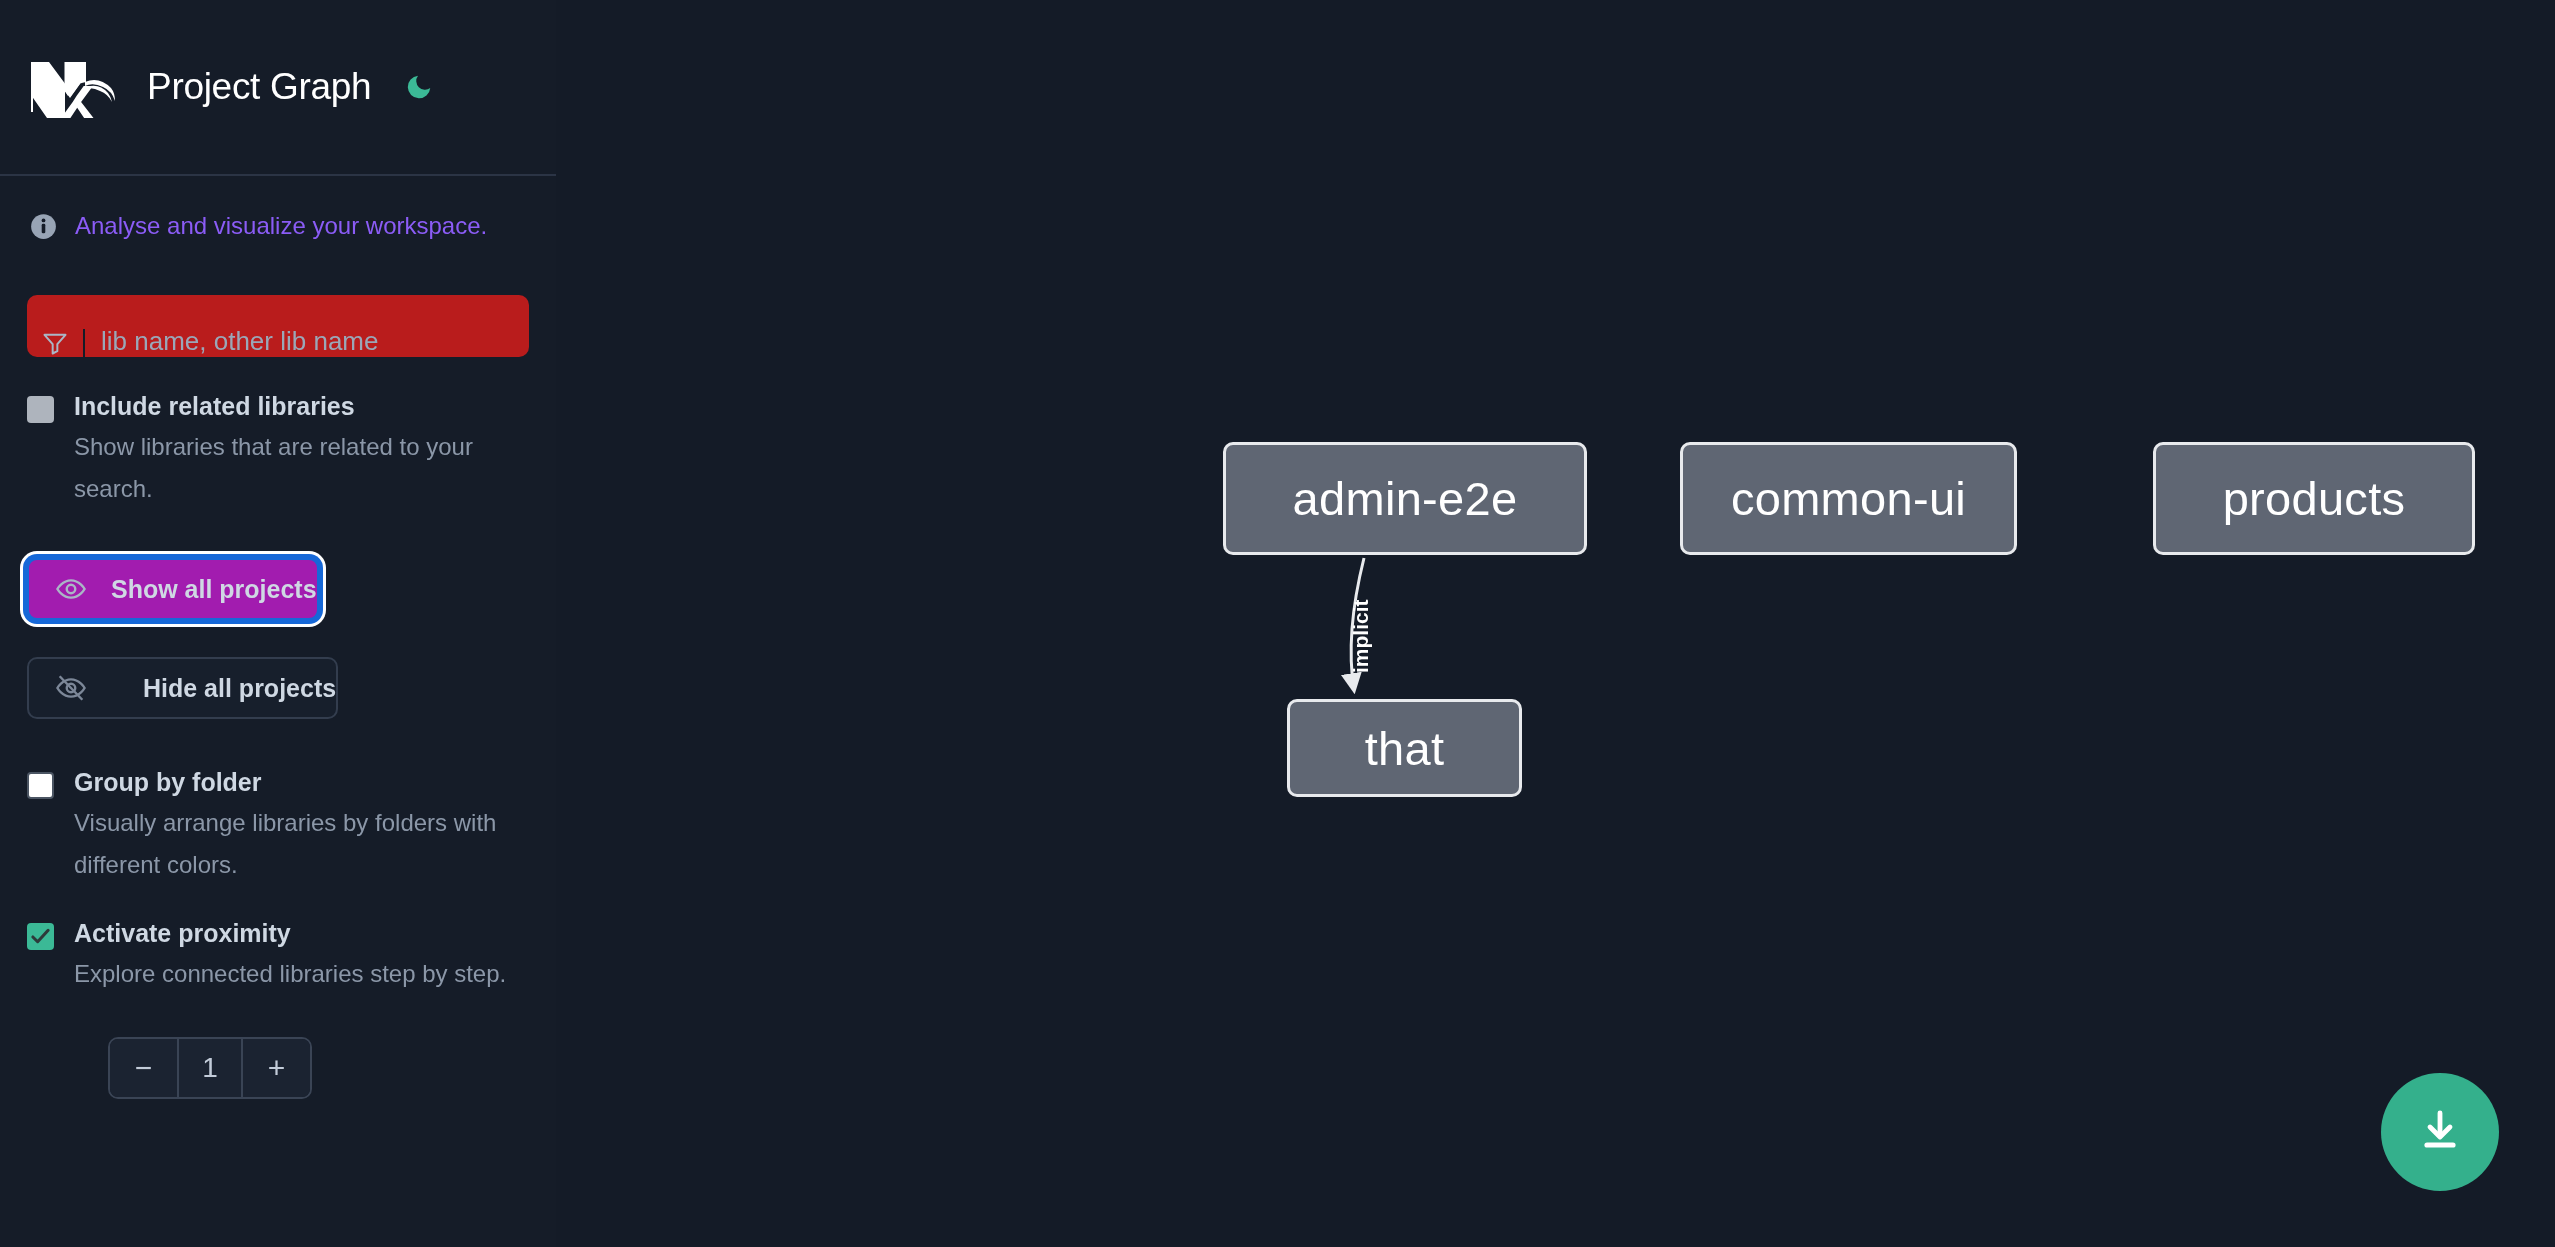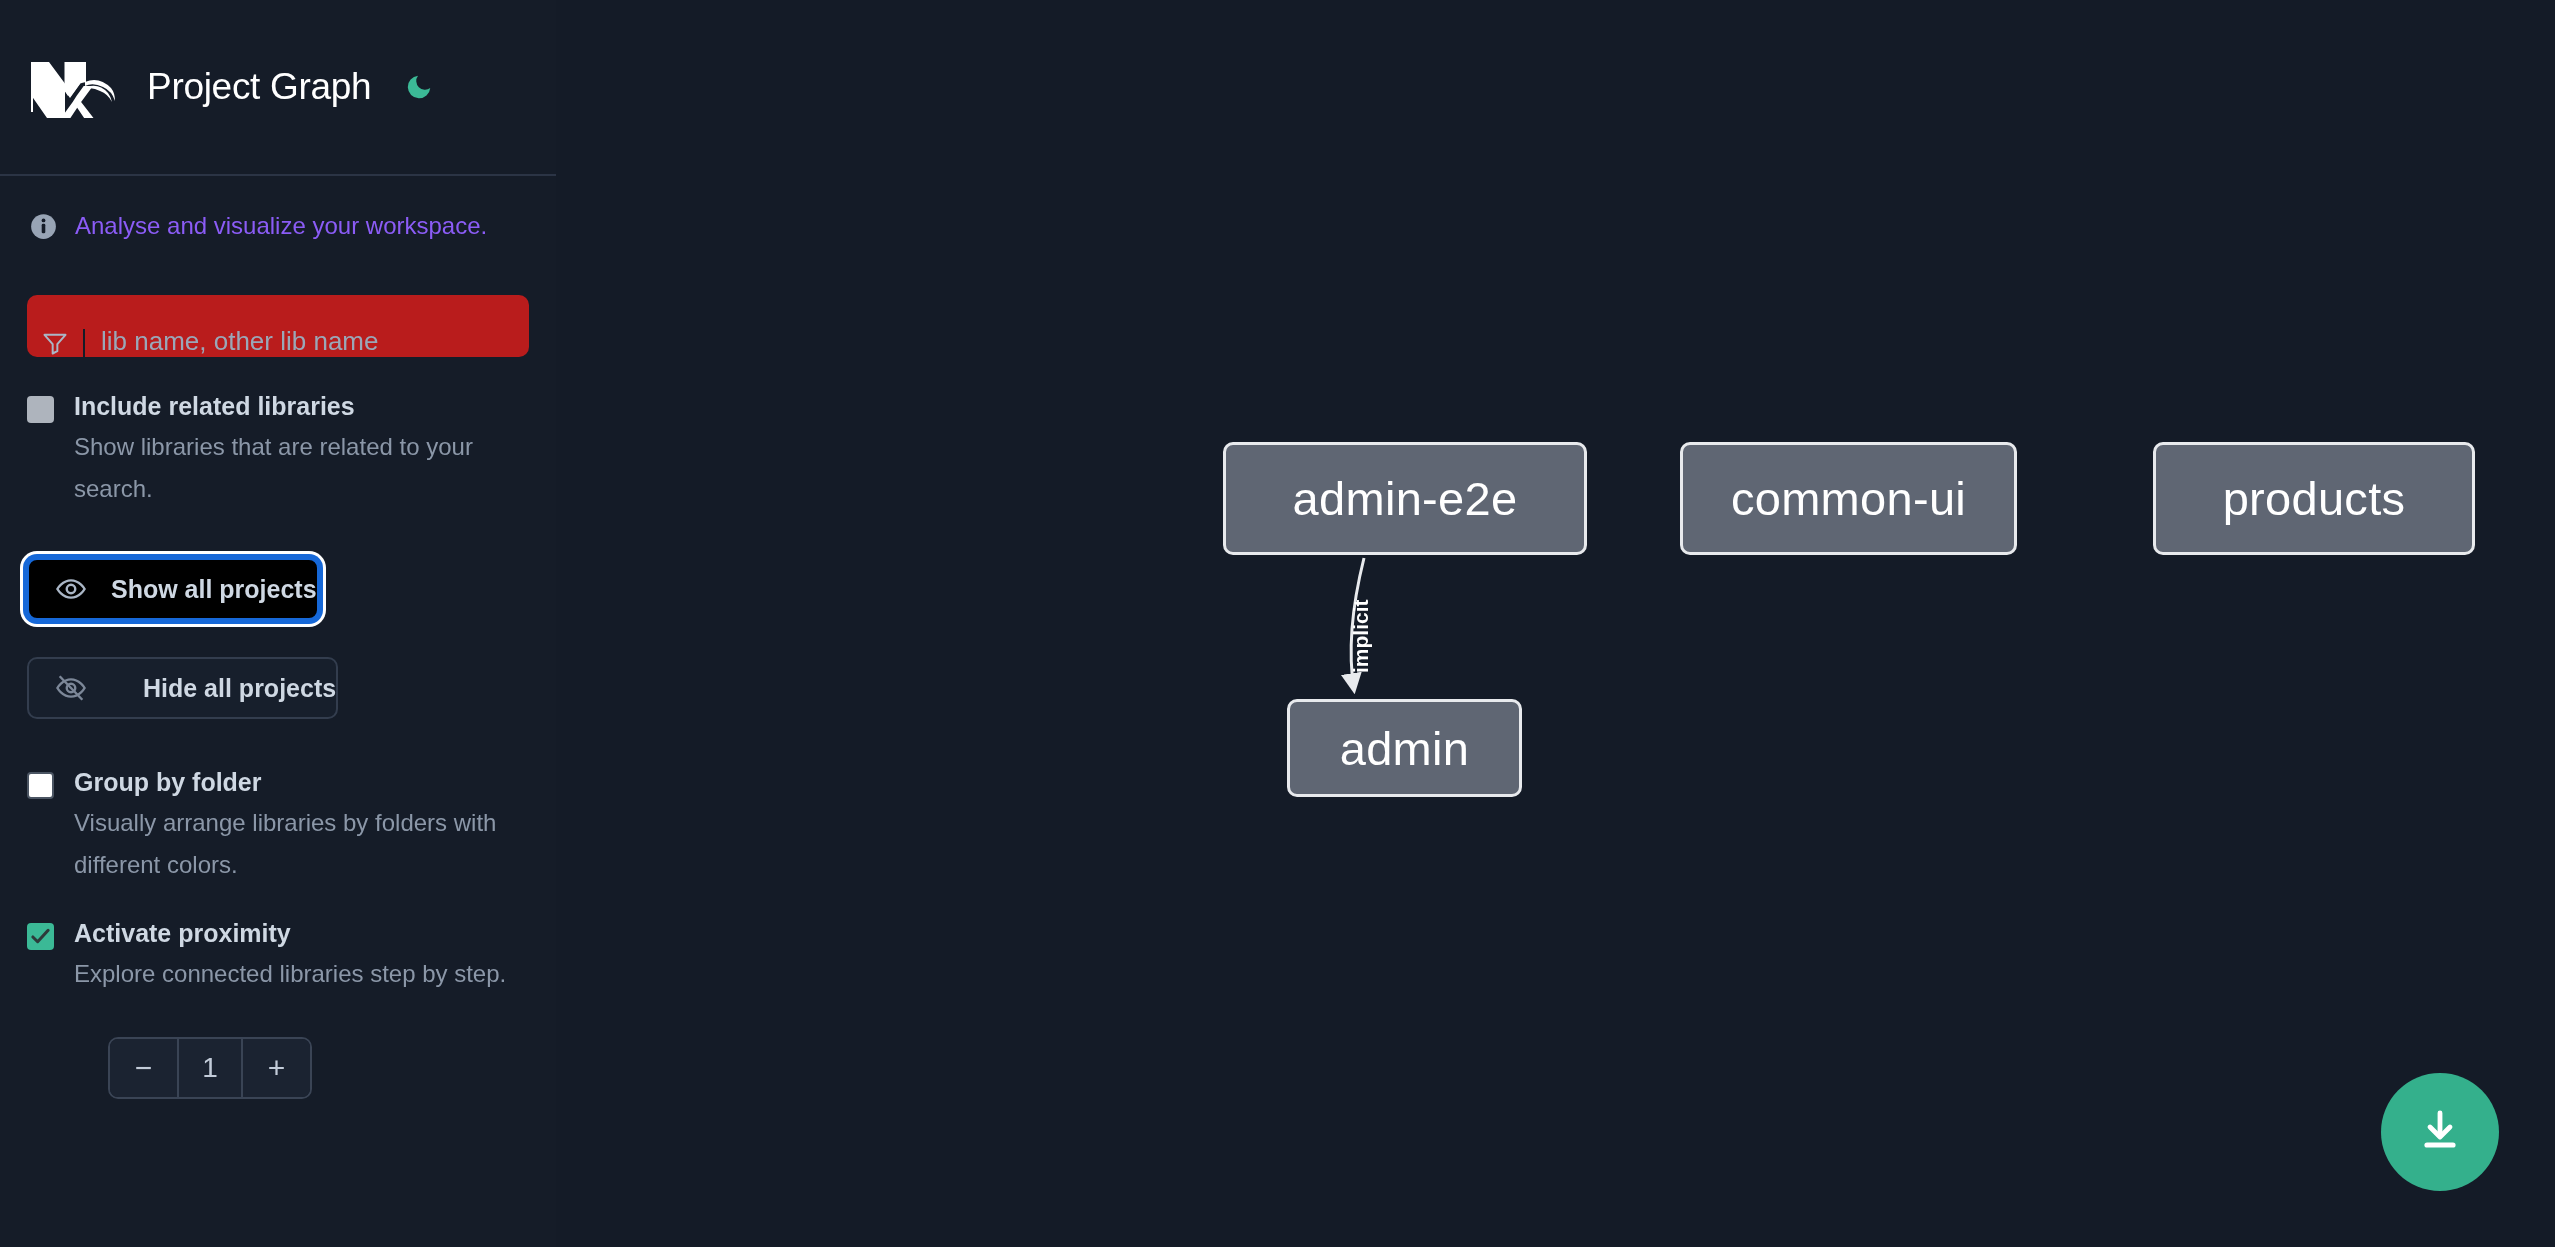--- a/index.html
+++ b/index.html
@@ -103,21 +103,21 @@
     max-width: 450px;
     margin-top: 5px;
   }
 
   .btn {
     margin: 0 27px;
     height: 62px;
     display: flex; align-items: center;
     border-radius: 10px;
     border: 2px solid #333d4e;
-    background: #000000;
+    background: #a21caf;
     color: #cfd8e3;
     font-size: 25px;
     font-weight: bold;
     cursor: pointer;
     padding-left: 26px;
   }
   .btn .btn-ico { width: 32px; height: 32px; flex: 0 0 32px; display: flex; align-items:center; }
   .btn .btn-label { margin-left: 24px; }
   .btn.focused {
     border-color: #1668d8;
@@ -324,21 +324,21 @@
 
       <path d="M2140 558 C 2132 590, 2122 640, 2130 690" fill="none" stroke="#e8eaed" stroke-width="3" marker-end="url(#arrow)"></path>
     </svg>
 
     <div class="edge-label" style="left:793px; top:673px;">implicit</div>
 
     <div class="node" style="left:667px;  top:442px; width:364px; height:113px;">admin-e2e</div>
     <div class="node" style="left:1124px; top:442px; width:337px; height:113px;">common-ui</div>
     <div class="node" style="left:1597px; top:442px; width:322px; height:113px;">products</div>
 
-    <div class="node" style="left:731px;  top:699px; width:235px; height:98px;">admin</div>
+    <div class="node" style="left:731px;  top:699px; width:235px; height:98px;">that</div>
 
     <div class="dl-btn">
       <span>
         <svg viewBox="0 0 24 24" width="48" height="48">
           <path d="M12 3.5v11" stroke="#ffffff" stroke-width="2.4" stroke-linecap="round" fill="none"></path>
           <path d="M7 10.5l5 5 5-5" stroke="#ffffff" stroke-width="2.4" stroke-linecap="round" stroke-linejoin="round" fill="none"></path>
           <path d="M5.5 19.5h13" stroke="#ffffff" stroke-width="2.6" stroke-linecap="round" fill="none"></path>
         </svg>
       </span>
     </div>

